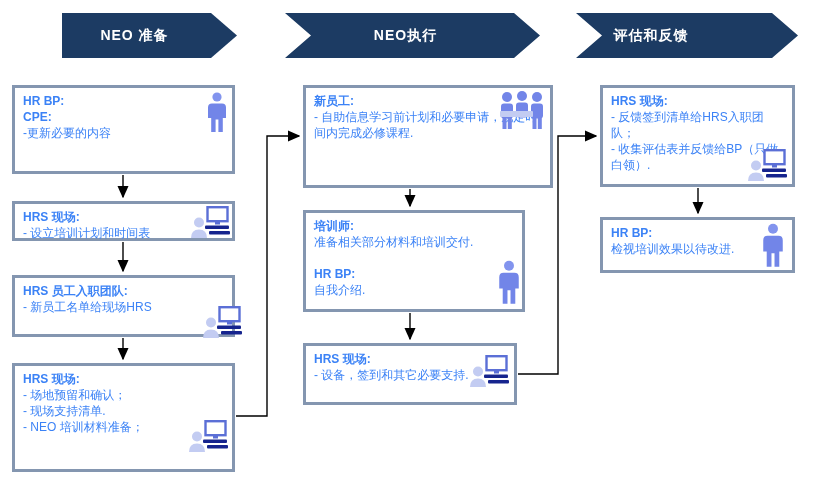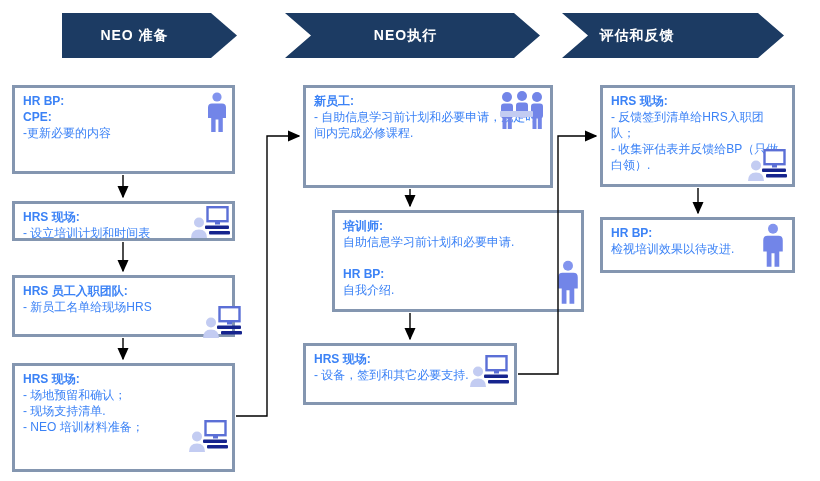--- a/index.html
+++ b/index.html
@@ -10,21 +10,21 @@
     position:absolute; top:13px; height:45px;
     background:#1c3b63; color:#ffffff;
     font-weight:bold; font-size:14px; letter-spacing:1px;
     display:flex; align-items:center; justify-content:center;
     box-sizing:border-box;
   }
   .ph-1 { left:62px;  width:175px; padding-right:30px;
     clip-path:polygon(0 0, calc(100% - 26px) 0, 100% 50%, calc(100% - 26px) 100%, 0 100%); }
   .ph-2 { left:285px; width:255px; padding-right:14px;
     clip-path:polygon(0 0, calc(100% - 26px) 0, 100% 50%, calc(100% - 26px) 100%, 0 100%, 26px 50%); }
-  .ph-3 { left:562px; width:222px; padding-right:72px;
+  .ph-3 { left:576px; width:222px; padding-right:72px;
     clip-path:polygon(0 0, calc(100% - 26px) 0, 100% 50%, calc(100% - 26px) 100%, 0 100%, 26px 50%);font-family:Liberation Serif, serif; }
 
   .box {
     position:absolute; background:#ffffff;
     border:3px solid #8496b0; box-sizing:border-box;
     padding:5px 8px 4px 8px;
     font-size:12px; line-height:16px; color:#3b82f6;
   }
   .line { min-height:16px; white-space:normal; }
   .line.hd { font-weight:bold; }
@@ -110,23 +110,23 @@
       <circle cx="24" cy="5" r="5" fill="#7285e8"></circle>
       <rect x="18" y="11.5" width="12" height="15" rx="3" fill="#7285e8"></rect>
       <circle cx="39" cy="6" r="5" fill="#7285e8"></circle>
       <rect x="33" y="12.5" width="12" height="15" rx="3" fill="#7285e8"></rect>
       <rect x="34.5" y="26" width="4" height="12" fill="#7285e8"></rect>
       <rect x="39.8" y="26" width="4" height="12" fill="#7285e8"></rect>
       <rect x="2" y="20" width="33" height="6" rx="1" fill="#c3ccf2"></rect>
     </svg>
   </div>
 
-  <div class="box" style="left:303px; top:210px; width:252px; height:102px;margin-left:29px;">
+  <div class="box" style="left:303px; top:210px; width:222px; height:102px;">
     <div class="line hd">培训师:</div>
-    <div class="line">自助信息学习前计划和必要申请.</div>
+    <div class="line">准备相关部分材料和培训交付.</div>
     <div class="line"></div>
     <div class="line hd">HR BP:</div>
     <div class="line">自我介绍.</div>
     <svg class="icon" style="right:0px; bottom:5px;" width="26" height="44" viewBox="0 0 24 40">
       <circle cx="12" cy="5" r="4.6" fill="#8294ee"></circle>
       <path d="M3 26 L3 15.5 Q3 11.5 7 11.5 L17 11.5 Q21 11.5 21 15.5 L21 26 L17.8 26 L17.8 40 L13.4 40 L13.4 27.5 L10.6 27.5 L10.6 40 L6.2 40 L6.2 26 Z" fill="#7285e8"></path>
     </svg>
   </div>
 
   <div class="box" style="left:303px; top:343px; width:214px; height:62px;">

